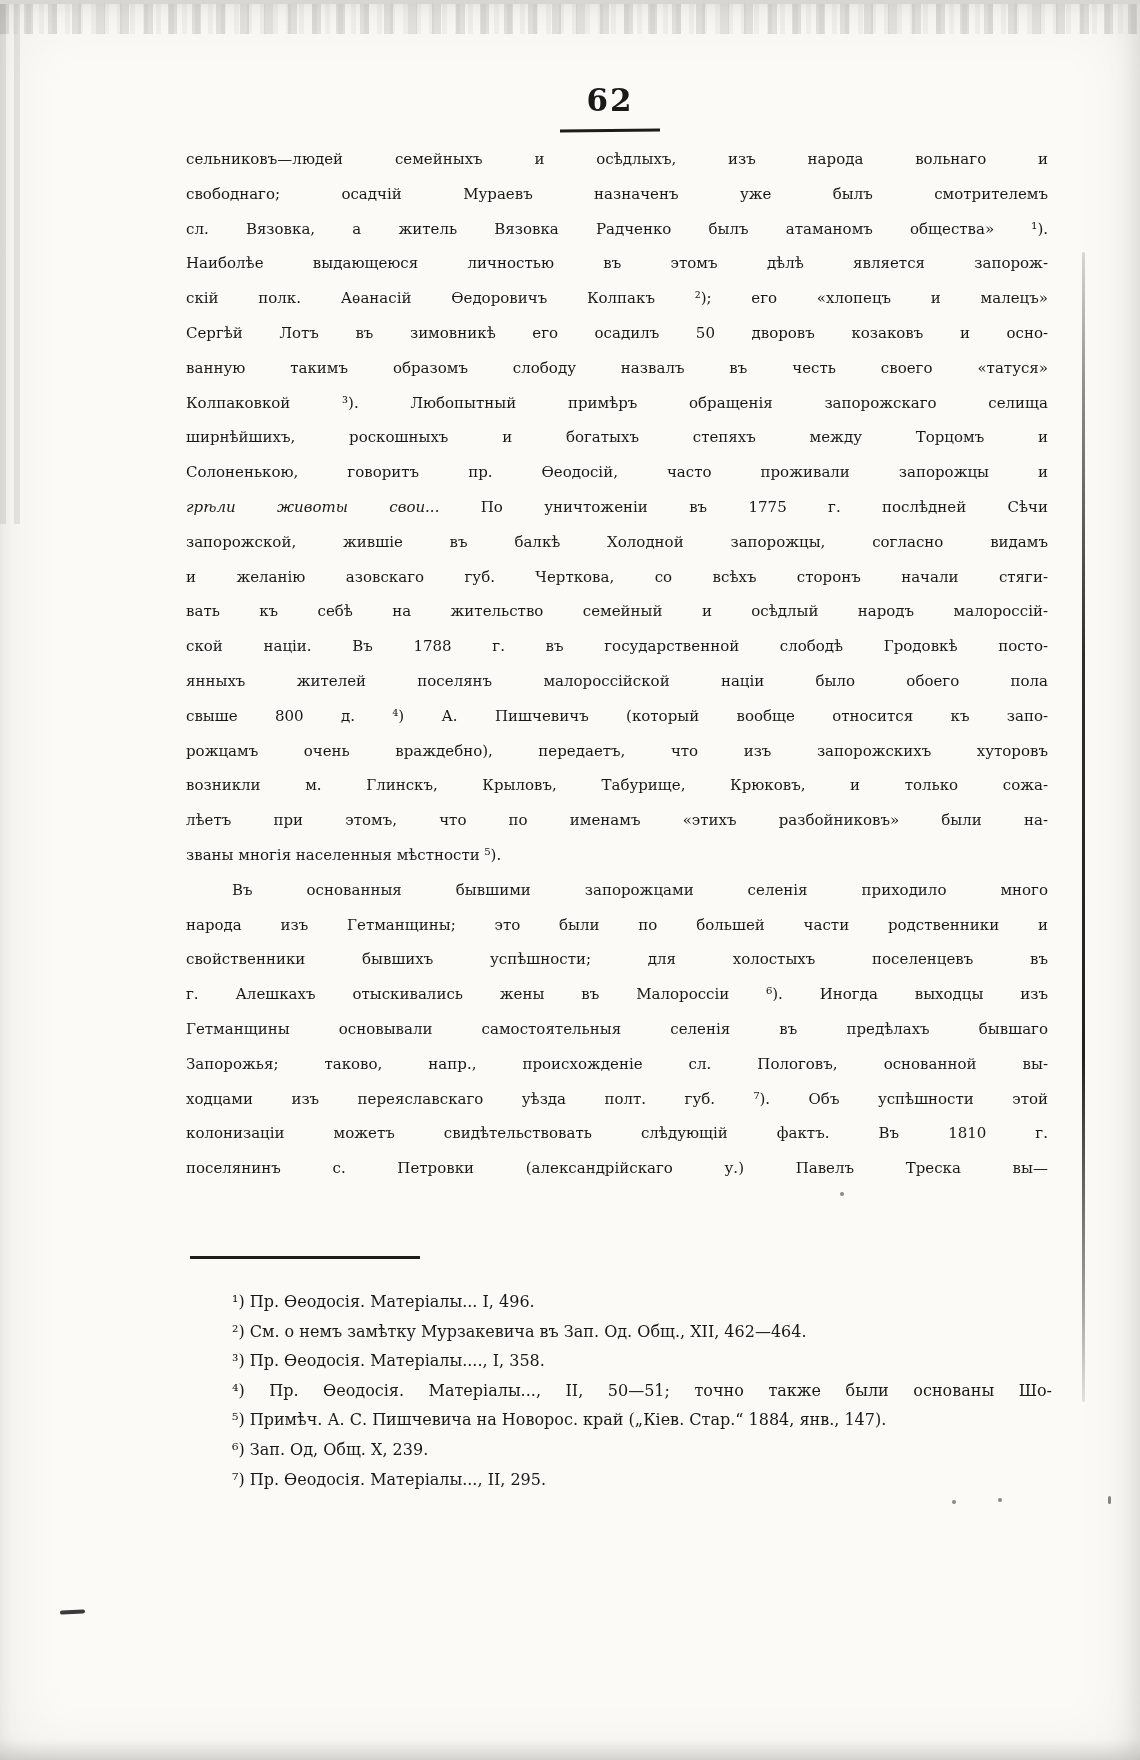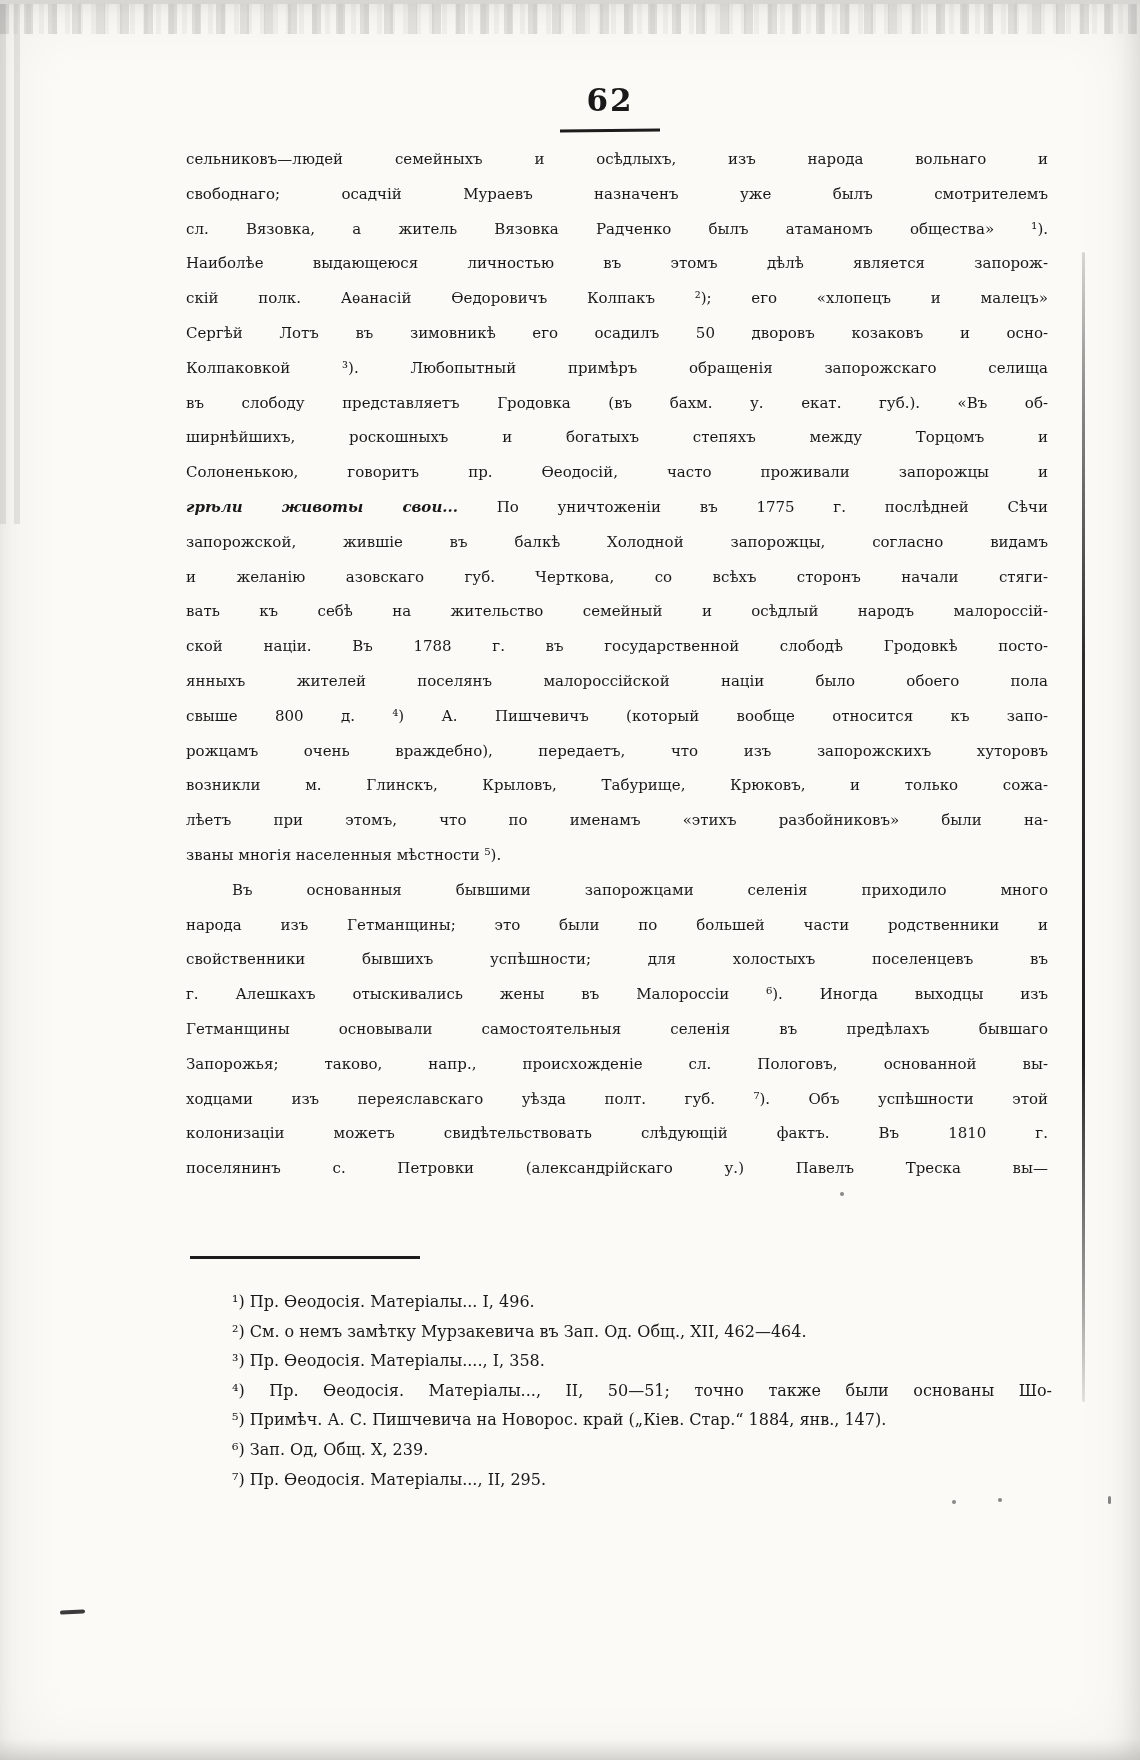--- a/index.html
+++ b/index.html
@@ -66,21 +66,21 @@
     font-size:16px;
   }
   .footnotes .tline{height:29.6px;line-height:29.6px;}
   .tline{
     text-align:justify;
     overflow:hidden;
     white-space:normal;
   }
   .tline.just{text-align-last:justify;}
   .tline.ind{padding-left:46px;}
-  .ital{font-style:italic;font-weight:bold;}
+  .ital{font-style:italic;}
   .pencil-dash{
     position:absolute;left:60px;top:1606px;width:25px;height:4px;
     background:#3a3a3a;border-radius:2px;transform:rotate(-3deg);
   }
   .speck{
     position:absolute;width:4px;height:4px;border-radius:50%;
     background:rgba(40,40,40,0.55);
   }
   .speck.s1{left:952px;top:1496px;}
   .speck.s2{left:998px;top:1494px;}
@@ -99,22 +99,22 @@
   <div class="page-number">62</div>
   <div class="page-number-rule"></div>
 
   <div class="main-text" id="main-text">
       <div class="tline just">сельниковъ—людей семейныхъ и осѣдлыхъ, изъ народа вольнаго и</div>
       <div class="tline just">свободнаго; осадчій Мураевъ назначенъ уже былъ смотрителемъ</div>
       <div class="tline just">сл. Вязовка, а житель Вязовка Радченко былъ атаманомъ общества» ¹).</div>
       <div class="tline just">Наиболѣе выдающеюся личностью въ этомъ дѣлѣ является запорож-</div>
       <div class="tline just">скій полк. Аѳанасій Ѳедоровичъ Колпакъ ²); его «хлопецъ и малецъ»</div>
       <div class="tline just">Сергѣй Лотъ въ зимовникѣ его осадилъ 50 дворовъ козаковъ и осно-</div>
+      <div class="tline just">ванную такимъ образомъ слободу назвалъ въ честь своего «татуся»</div>
       <div class="tline just">Колпаковкой ³). Любопытный примѣръ обращенія запорожскаго селища</div>
-      <div class="tline just">въ слободу представляетъ Гродовка (въ бахм. у. екат. губ.). «Въ об-</div>
       <div class="tline just">ширнѣйшихъ, роскошныхъ и богатыхъ степяхъ между Торцомъ и</div>
       <div class="tline just">Солоненькою, говоритъ пр. Ѳеодосій, часто  проживали запорожцы и</div>
       <div class="tline just"><span class="ital">грѣли животы свои...</span><span> По уничтоженіи въ 1775 г. послѣдней Сѣчи</span></div>
       <div class="tline just">запорожской, жившіе въ балкѣ Холодной запорожцы, согласно видамъ</div>
       <div class="tline just">и желанію азовскаго губ. Черткова, со всѣхъ сторонъ начали стяги-</div>
       <div class="tline just">вать къ себѣ на жительство семейный и осѣдлый народъ малороссій-</div>
       <div class="tline just">ской націи. Въ 1788 г. въ государственной слободѣ Гродовкѣ посто-</div>
       <div class="tline just">янныхъ жителей поселянъ малороссійской націи было обоего пола</div>
       <div class="tline just">свыше 800 д. ⁴) А. Пишчевичъ (который вообще относится къ запо-</div>
       <div class="tline just">рожцамъ очень враждебно), передаетъ, что изъ запорожскихъ хуторовъ</div>

